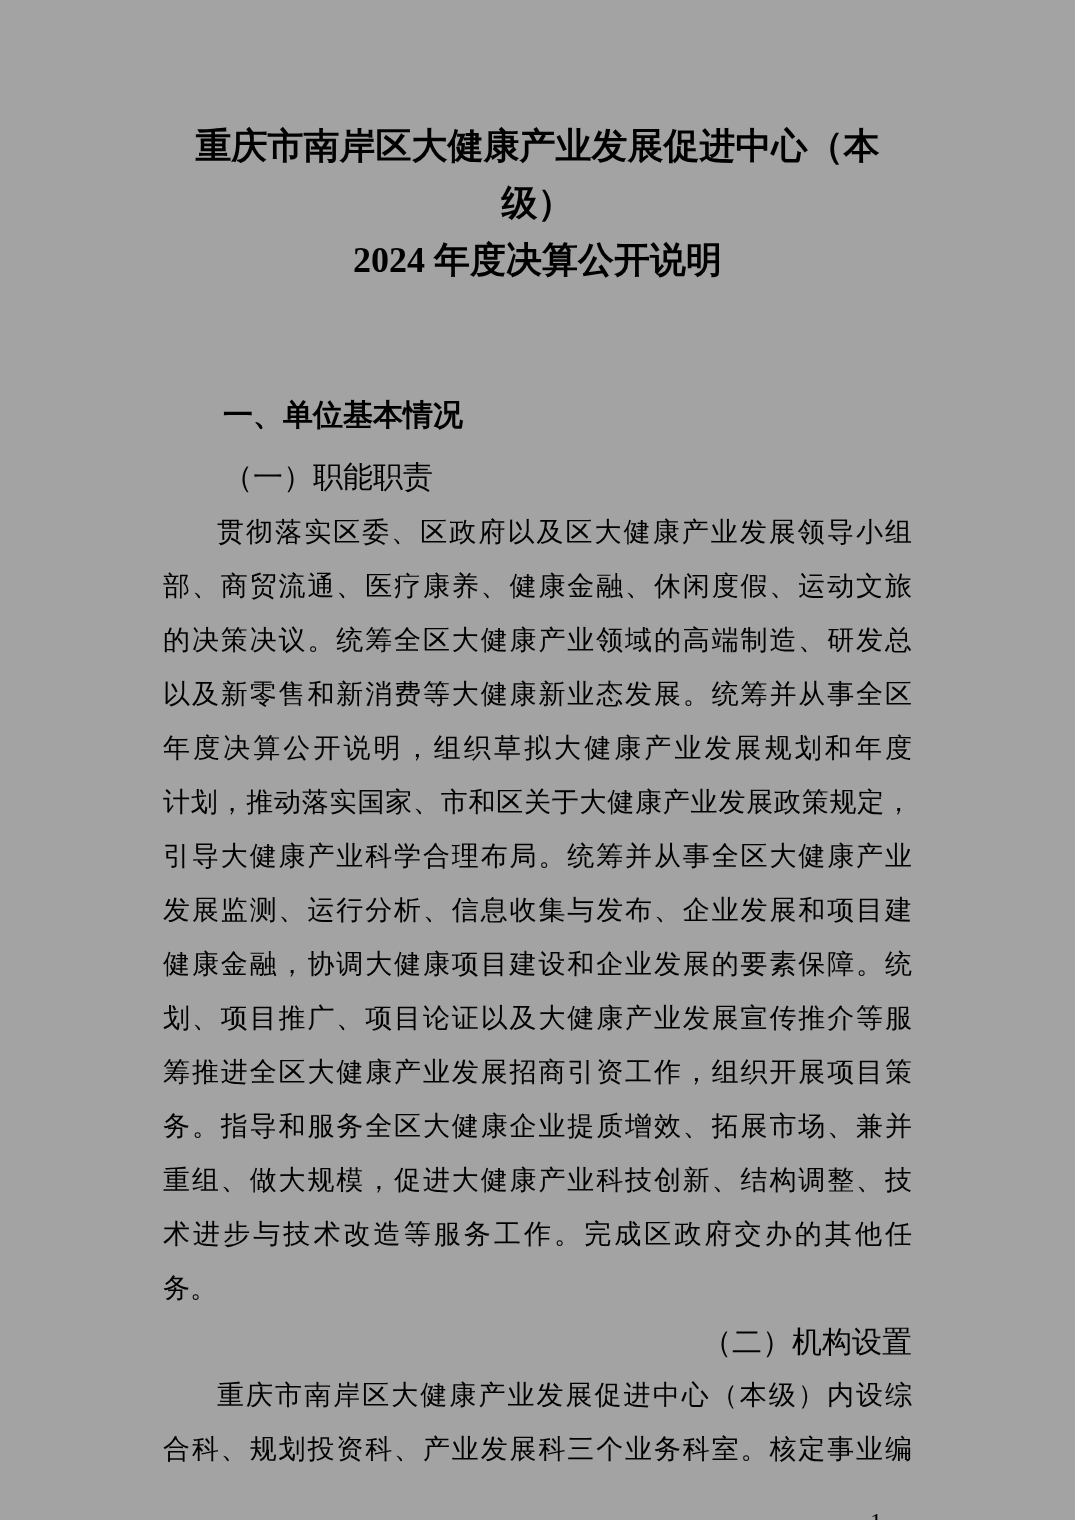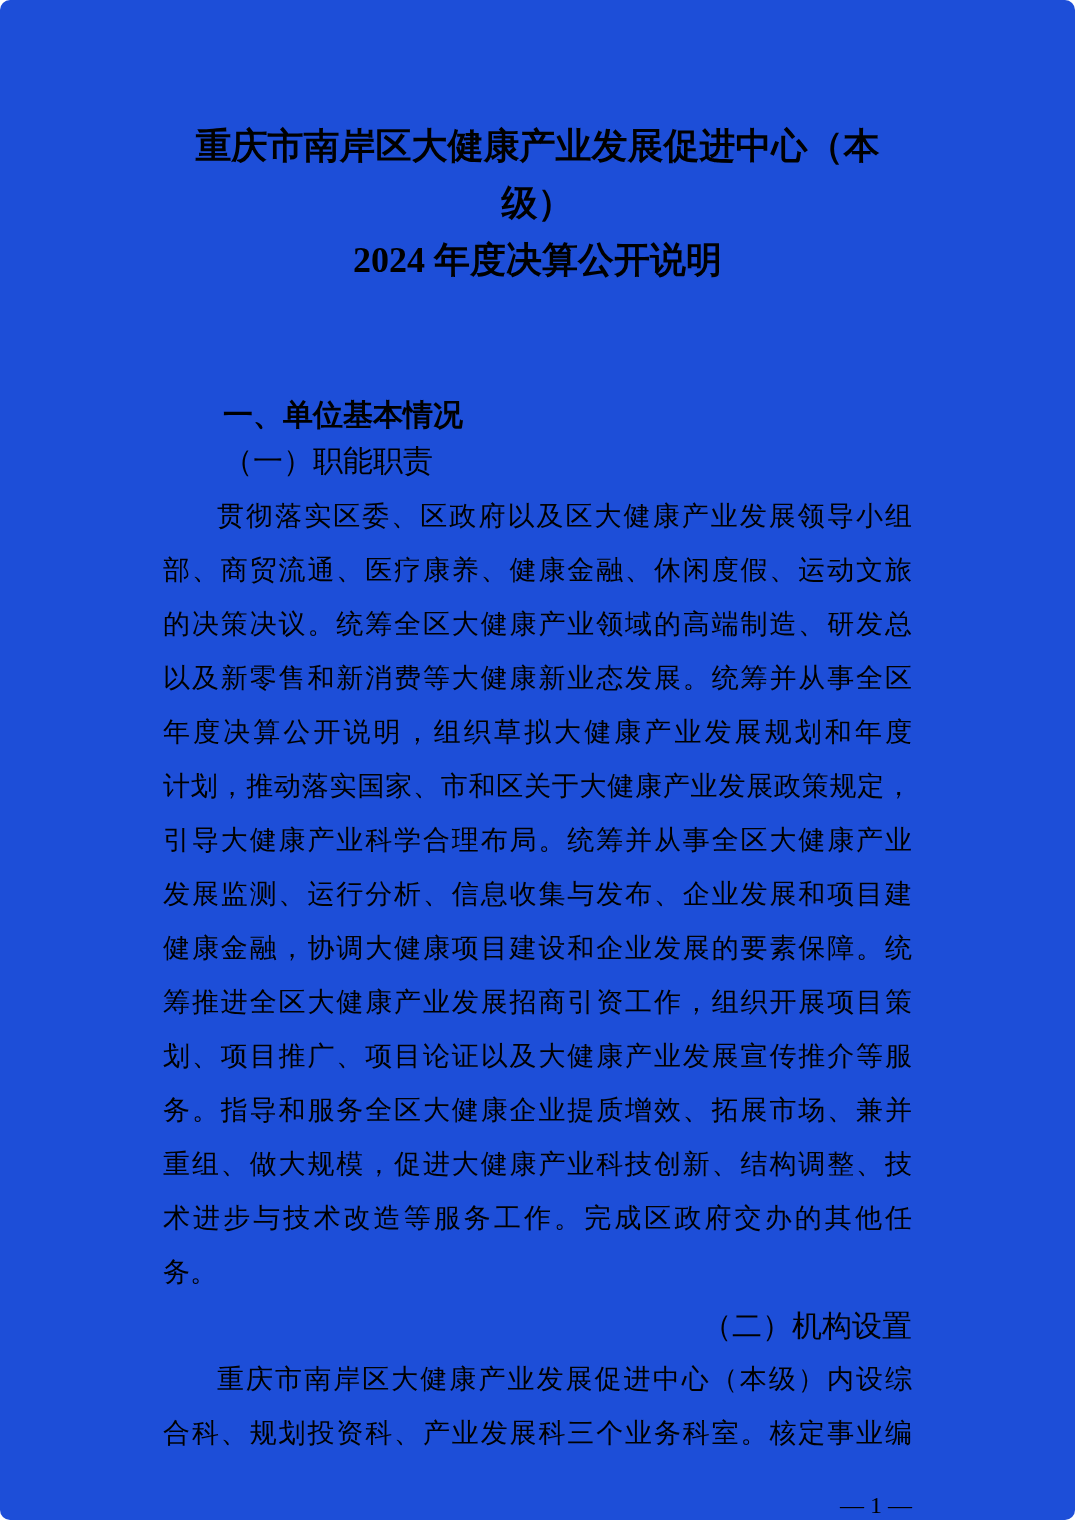--- a/index.html
+++ b/index.html
@@ -4,24 +4,23 @@
 <style>
   html, body {
     margin: 0;
     padding: 0;
     background: #ffffff;
   }
   .page {
     position: relative;
     width: 1075px;
     height: 1520px;
-    background: #1d4ed8;
+    background: #a3a3a3;
     color: #000000;
     overflow: hidden;
-    border-radius: 10px;
   }
   .content {
     padding: 0 163px;
   }
   .doc-title {
     padding-top: 118px;
     text-align: center;
     font-family: "Liberation Serif", serif;
     font-weight: bold;
     font-size: 36px;
@@ -30,21 +29,21 @@
   }
   .sec-heading {
     margin-top: 106px;
     font-family: "Liberation Sans", sans-serif;
     font-weight: bold;
     font-size: 30px;
     line-height: 40px;
     text-indent: 2em;
   }
   .sub-heading {
-    margin-top: 6px;
+    margin-top: 22px;
     font-family: "Liberation Serif", serif;
     font-weight: normal;
     font-size: 30px;
     line-height: 40px;
     text-indent: 2em;
   }
   .sub-heading.second {
     margin-top: 7px;
     text-align: right;
   }
@@ -97,22 +96,22 @@
     <div class="para first">
       <div class="bline j ind">贯彻落实区委、区政府以及区大健康产业发展领导小组</div>
       <div class="bline j">部、商贸流通、医疗康养、健康金融、休闲度假、运动文旅</div>
       <div class="bline j">的决策决议。统筹全区大健康产业领域的高端制造、研发总</div>
       <div class="bline j">以及新零售和新消费等大健康新业态发展。统筹并从事全区</div>
       <div class="bline j">年度决算公开说明，组织草拟大健康产业发展规划和年度</div>
       <div class="bline j">计划，推动落实国家、市和区关于大健康产业发展政策规定，</div>
       <div class="bline j">引导大健康产业科学合理布局。统筹并从事全区大健康产业</div>
       <div class="bline j">发展监测、运行分析、信息收集与发布、企业发展和项目建</div>
       <div class="bline j">健康金融，协调大健康项目建设和企业发展的要素保障。统</div>
+      <div class="bline j">划、项目推广、项目论证以及大健康产业发展宣传推介等服</div>
       <div class="bline j">筹推进全区大健康产业发展招商引资工作，组织开展项目策</div>
-      <div class="bline j">划、项目推广、项目论证以及大健康产业发展宣传推介等服</div>
       <div class="bline j">务。指导和服务全区大健康企业提质增效、拓展市场、兼并</div>
       <div class="bline j">重组、做大规模，促进大健康产业科技创新、结构调整、技</div>
       <div class="bline j">术进步与技术改造等服务工作。完成区政府交办的其他任</div>
       <div class="bline">务。</div>
     </div>
 
     <div class="sub-heading second">（二）机构设置</div>
 
     <div class="para second">
       <div class="bline j ind">重庆市南岸区大健康产业发展促进中心（本级）内设综</div>

